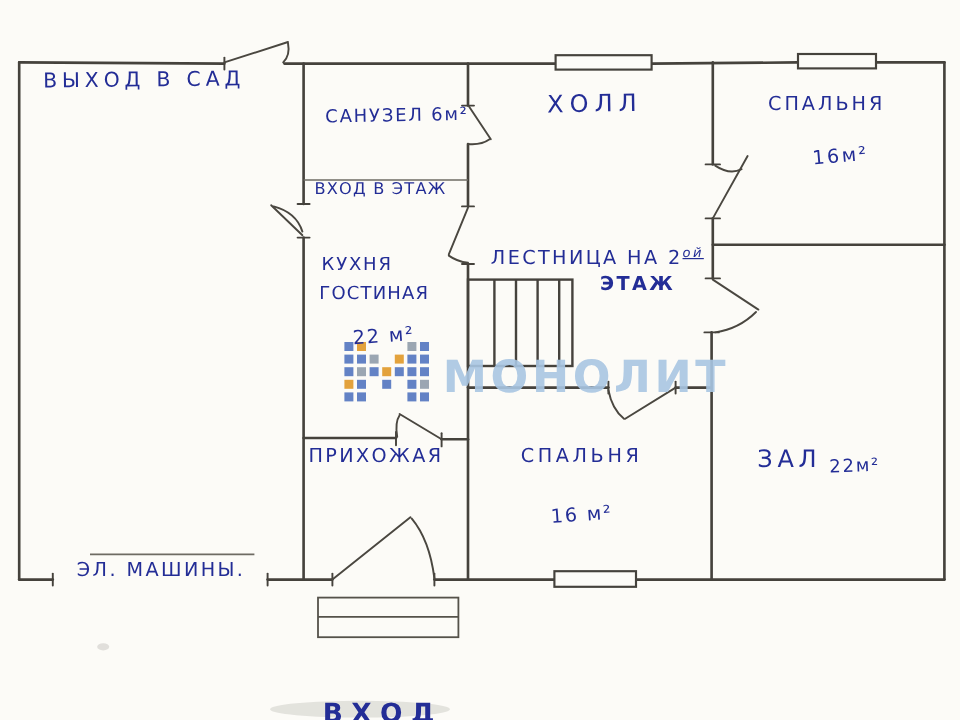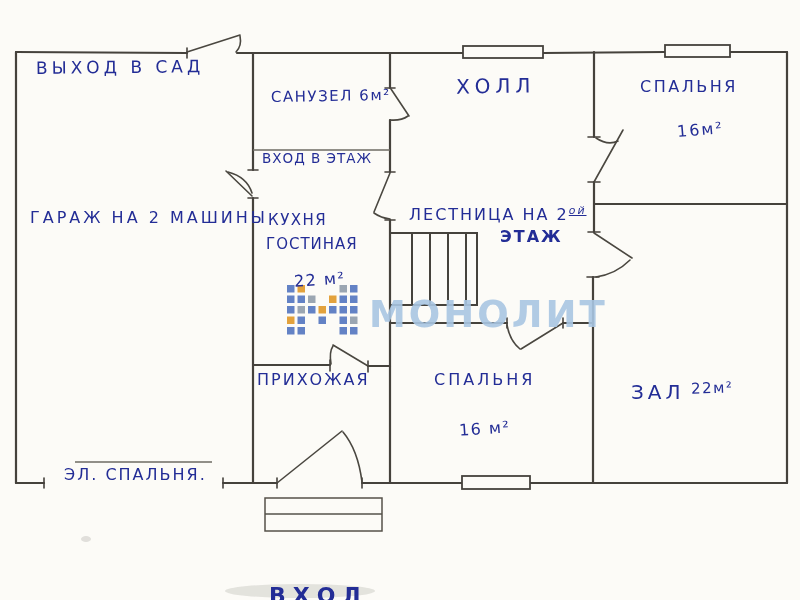--- a/index.html
+++ b/index.html
@@ -22,21 +22,21 @@
   #garage-entrance{left:262px;top:152px;font-size:13.5px;letter-spacing:1px;}
   #garage{left:30px;top:210px;font-size:16px;letter-spacing:3px;}
   #kitchen-1{left:268px;top:213px;font-size:15px;letter-spacing:1.5px;}
   #kitchen-2{left:266px;top:237px;font-size:15px;letter-spacing:1px;}
   #kitchen-area{left:294px;top:272px;font-size:16px;letter-spacing:1.5px;transform:rotate(-4deg);}
   #stairs-1{left:409px;top:206px;font-size:16px;letter-spacing:2px;}
   #stairs-2{left:500px;top:229px;font-size:16px;letter-spacing:2px;font-weight:bold;}
   #entry-hall{left:257px;top:372px;font-size:16px;letter-spacing:2px;}
   #bedroom-bottom{left:434px;top:372px;font-size:16px;letter-spacing:3px;}
   #bedroom-bottom-area{left:459px;top:421px;font-size:16px;letter-spacing:1.5px;transform:rotate(-4deg);}
-  #living-room{left:631px;top:382px;font-size:20px;letter-spacing:4px;}
+  #living-room{left:631px;top:372px;font-size:20px;letter-spacing:4px;}
   #living-room-area{left:691px;top:381px;font-size:15px;letter-spacing:1.5px;transform:rotate(-2deg);}
   #electric-gates{left:64px;top:467px;font-size:16px;letter-spacing:2px;}
   #entrance{left:269px;top:537px;font-size:22px;letter-spacing:7px;font-weight:bold;margin-top:48px;}
   .watermark{position:absolute;left:285px;top:269px;display:flex;align-items:flex-end;pointer-events:none;}
   .wm-text{
     font-size:37px;font-weight:bold;color:#a9c6e3;letter-spacing:3px;
     margin-left:10px;margin-top:24px;opacity:.9;
   }
 </style>
 </head>
@@ -198,27 +198,26 @@
     </svg>
     <span class="wm-text">МОНОЛИТ</span>
   </div>
 
   <div class="lbl" id="exit-garden">ВЫХОД В САД</div>
   <div class="lbl" id="bathroom">САНУЗЕЛ 6м²</div>
   <div class="lbl" id="hall">ХОЛЛ</div>
   <div class="lbl" id="bedroom-top">СПАЛЬНЯ</div>
   <div class="lbl" id="bedroom-top-area">16м²</div>
   <div class="lbl" id="garage-entrance">ВХОД В ЭТАЖ</div>
-  <div class="lbl" id="garage">ГАРАЖ НА 2 МАШИНЫ</div>
   <div class="lbl" id="kitchen-1">КУХНЯ</div>
   <div class="lbl" id="kitchen-2">ГОСТИНАЯ</div>
   <div class="lbl" id="kitchen-area">22 м²</div>
   <div class="lbl" id="stairs-1"><span>ЛЕСТНИЦА НА 2</span><span class="u-sup">ой</span></div>
   <div class="lbl" id="stairs-2">ЭТАЖ</div>
   <div class="lbl" id="entry-hall">ПРИХОЖАЯ</div>
   <div class="lbl" id="bedroom-bottom">СПАЛЬНЯ</div>
   <div class="lbl" id="bedroom-bottom-area">16 м²</div>
   <div class="lbl" id="living-room">ЗАЛ</div>
   <div class="lbl" id="living-room-area">22м²</div>
-  <div class="lbl" id="electric-gates">ЭЛ. СПАЛЬНЯ.</div>
+  <div class="lbl" id="electric-gates">ЭЛ. МАШИНЫ.</div>
   <div class="lbl" id="entrance">ВХОД</div>
 
 </div>
 
 </body></html>

